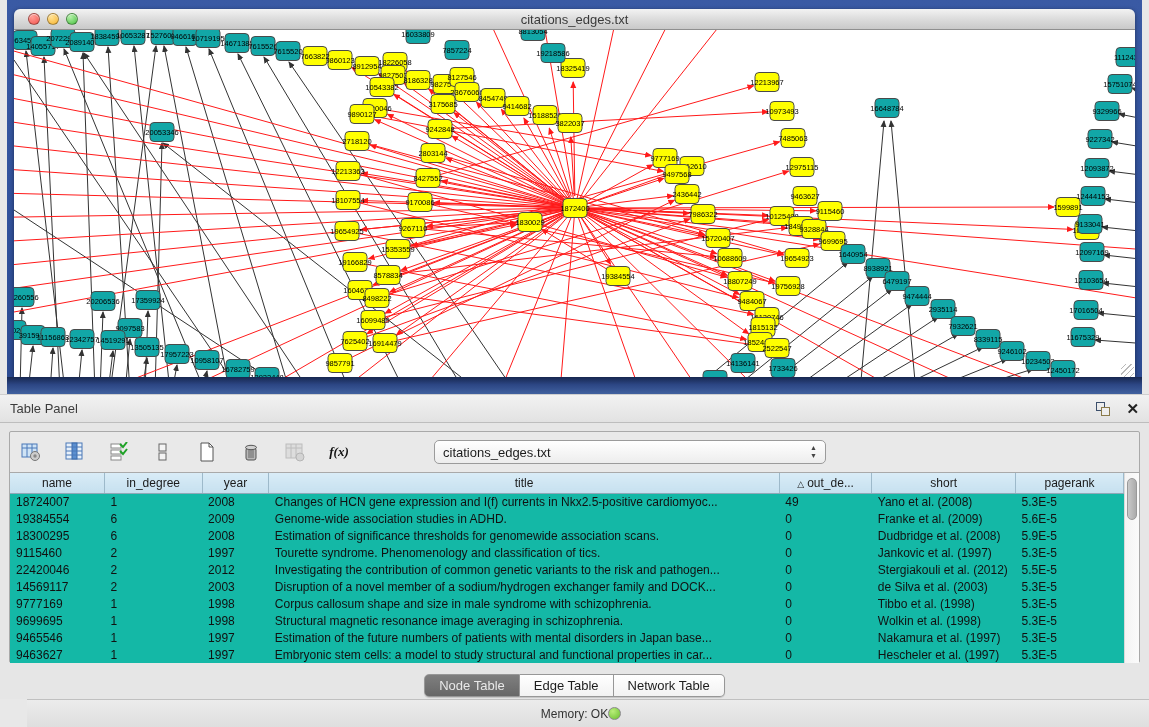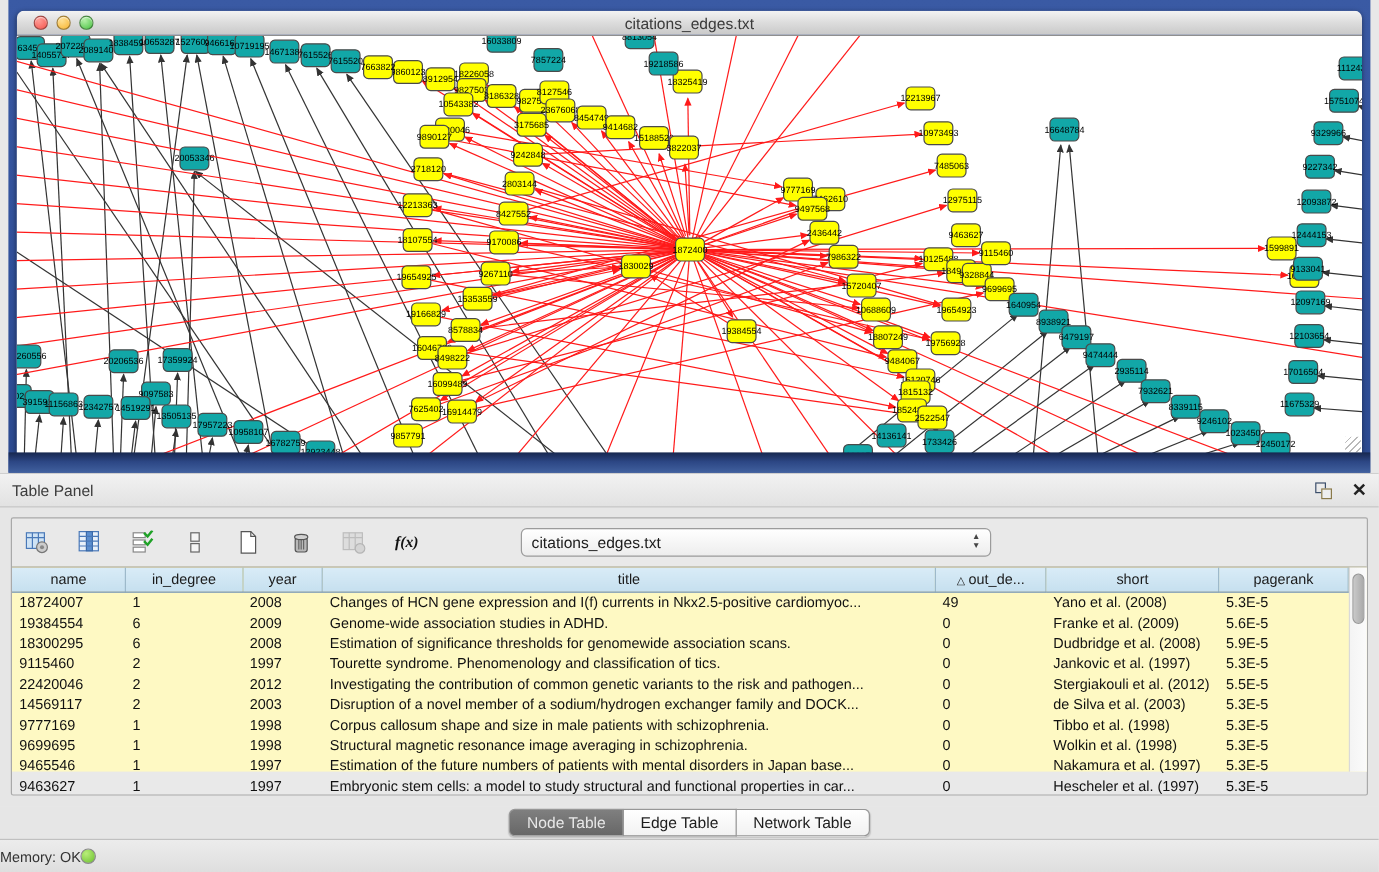--- a/index.html
+++ b/index.html
@@ -47,21 +47,21 @@
   .inner-box { border:1px solid #a9a9a9; border-radius:2px; background:#e9e9e9; height:232px; }
   .toolbar { height:40px; display:flex; align-items:center; padding-left:10px; gap:22px; }
   .tbtn { width:22px; height:22px; display:flex; align-items:center; justify-content:center;
     background:none; border:none; cursor:pointer; padding:0; }
   .fx { font-size:13px; font-style:italic; font-family:"Liberation Serif", serif; color:#111; font-weight:bold; }
   .table-select { margin-left:62px; width:392px; height:24px; border:1px solid #9b9b9b; border-radius:5px;
     background:linear-gradient(180deg,#ffffff,#ededed); display:flex; align-items:center;
     padding:0 8px; font-size:13px; color:#1c1c1c; position:relative; cursor:pointer; }
   .table-select .steppers { position:absolute; right:8px; top:3px; font-size:7px; color:#444; line-height:1.2; text-align:center; }
 
-  .table-wrap { display:flex; height:171px; border-top:1px solid #a9a9a9; background:#fef9c3; }
+  .table-wrap { display:flex; height:191px; border-top:1px solid #a9a9a9; background:#14b8a6; }
   table.data { border-collapse:collapse; table-layout:fixed; font-size:12px; width:1114px; }
   table.data th { height:20px; background:linear-gradient(180deg,#d9ecf7,#c6e0ef);
     border-right:1px solid #9db9ca; border-bottom:1px solid #8fa8b8; font-weight:normal;
     color:#1a1a1a; text-align:center; overflow:hidden; white-space:nowrap; }
   table.data th .sort { font-size:9px; margin-right:3px; }
   table.data td { height:17px; padding:0 4px 0 6px; color:#111; white-space:nowrap; overflow:hidden;
     text-overflow:ellipsis; }
   .vscroll { width:15px; background:linear-gradient(90deg,#f4f4f4,#fbfbfb); border-left:1px solid #d9d9d9; position:relative; }
   .vthumb { position:absolute; top:5px; left:2px; width:10px; height:42px; border-radius:6px;
     background:linear-gradient(90deg,#c9c9c9,#ababab); border:1px solid #999; }
@@ -71,21 +71,21 @@
   .segs { display:flex; box-shadow:0 1px 1px rgba(0,0,0,.15); border-radius:5px; }
   .seg { height:23px; padding:0 14px; font-size:13px; display:flex; align-items:center;
     border:1px solid #979797; border-left:none; background:linear-gradient(180deg,#ffffff,#f2f2f2);
     color:#1d1d1d; cursor:pointer; }
   .seg:first-child { border-left:1px solid #979797; border-radius:5px 0 0 5px; }
   .seg:last-child { border-radius:0 5px 5px 0;text-align:right; }
   .seg.active { background:linear-gradient(180deg,#7f7f7f,#676767); color:#e8e8e8; }
 
   
   .statusbar { height:28px; background:linear-gradient(180deg,#ececec,#dedede); border-top:1px solid #c0c0c0;
-    display:flex; align-items:center; justify-content:flex-start; padding-right:14px; gap:0; }
+    display:flex; align-items:center; justify-content:center; padding-right:14px; gap:0;margin-left:27px; }
   .mem-label { font-size:12px; color:#333; }
   .mem-dot { width:13px; height:13px; border-radius:50%; border:1px solid #8a8a8a;
     background:radial-gradient(circle at 35% 30%, #b9ee7a, #6abf2e); }
 </style>
 </head>
 <body>
 
 <div class="app">
 
   <div class="network-area">
@@ -675,21 +675,21 @@
                 <td>2003</td>
                 <td>Disruption of a novel member of a sodium/hydrogen exchanger family and DOCK...</td>
                 <td>0</td>
                 <td>de Silva et al. (2003)</td>
                 <td>5.3E-5</td>
               </tr>
               <tr>
                 <td>9777169</td>
                 <td>1</td>
                 <td>1998</td>
-                <td>Corpus callosum shape and size in male patients with schizophrenia.</td>
+                <td>Corpus callosum shape and size in male syndrome with schizophrenia.</td>
                 <td>0</td>
                 <td>Tibbo et al. (1998)</td>
                 <td>5.3E-5</td>
               </tr>
               <tr>
                 <td>9699695</td>
                 <td>1</td>
                 <td>1998</td>
                 <td>Structural magnetic resonance image averaging in schizophrenia.</td>
                 <td>0</td>

